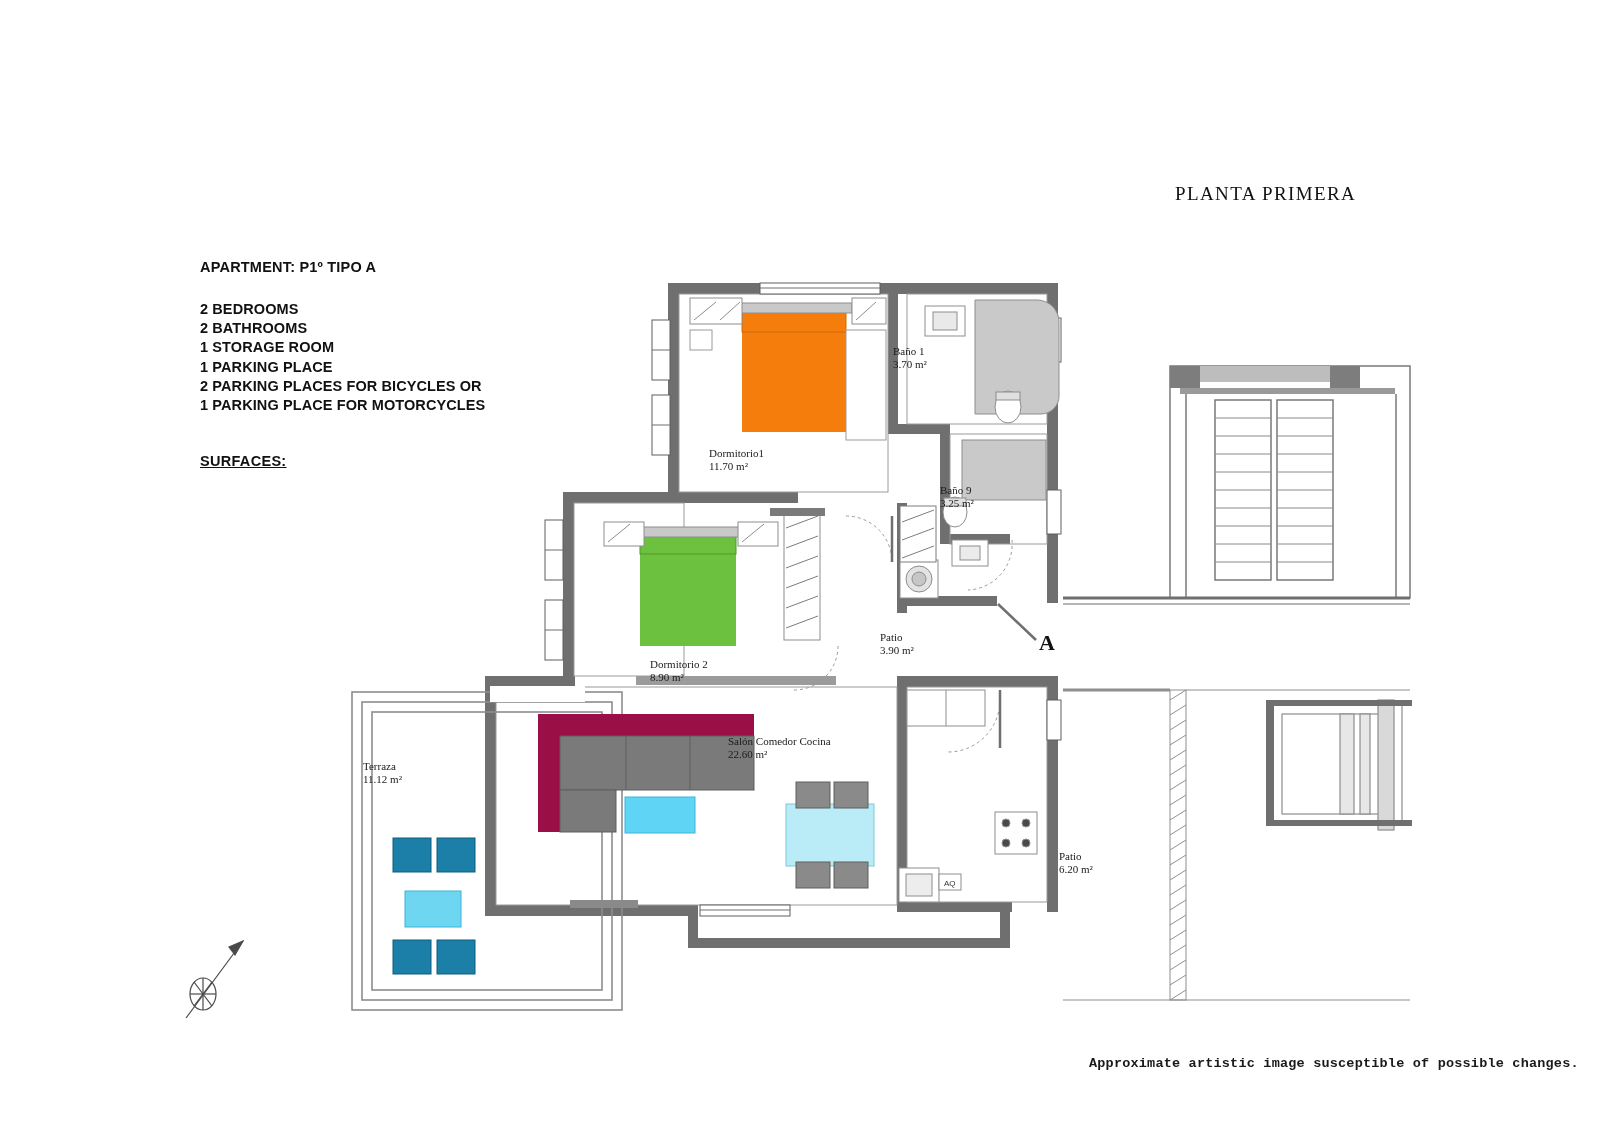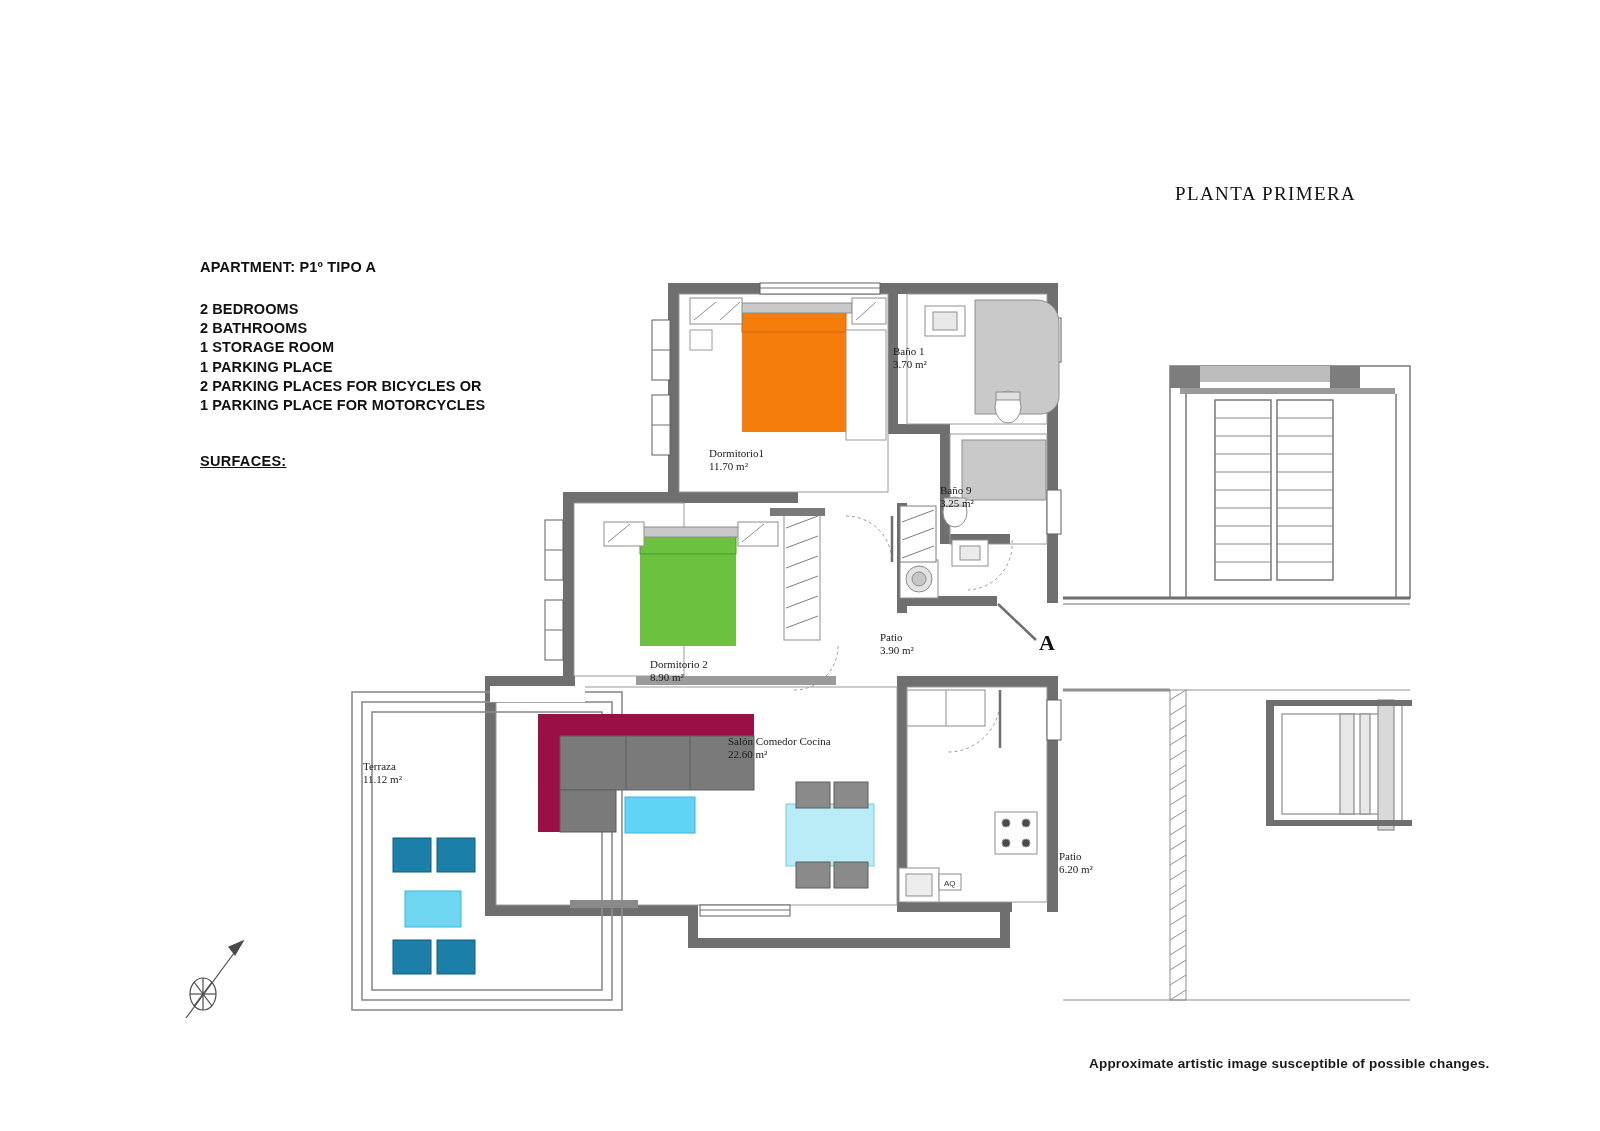--- a/index.html
+++ b/index.html
@@ -10,21 +10,21 @@
   
   #floor-title{position:absolute;left:1163px;top:183px;font-family:"Liberation Serif",serif;
        font-size:19px;letter-spacing:1.4px;color:#111;margin-left:12px;}
   #apt-title{position:absolute;left:200px;top:259px;font-size:14.5px;font-weight:600;letter-spacing:.2px;}
   #feature-list{position:absolute;left:200px;top:300px;font-size:14.5px;font-weight:700;line-height:19.2px;letter-spacing:.1px;}
   #feature-list div{white-space:nowrap;}
   #surfaces-title{position:absolute;left:200px;top:453px;font-size:14.5px;font-weight:700;text-decoration:underline;letter-spacing:.3px;}
   #surfaces-list{position:absolute;left:200px;top:486px;font-size:14.5px;font-weight:600;line-height:19.5px;}
   #surfaces-list div{white-space:pre;}
   #disclaimer{position:absolute;left:1089px;top:1056px;font-size:13.5px;font-weight:700;
-       font-family:Liberation Sans, sans-serif;letter-spacing:.2px;color:#1a1a1a;}
+       font-family:Liberation Mono, monospace;letter-spacing:.2px;color:#1a1a1a;}
 
   
   .room-label{position:absolute;text-align:left;font-family:"Liberation Serif",serif;
       font-size:11px;color:#1a1a1a;line-height:13px;white-space:nowrap;}
   .room-label .nm{display:block;}
   .room-label .ar{display:block;}
   #label-entrance{position:absolute;left:1039px;top:630px;font-family:"Liberation Serif",serif;
       font-size:22px;font-weight:600;}
 </style>
 </head>

